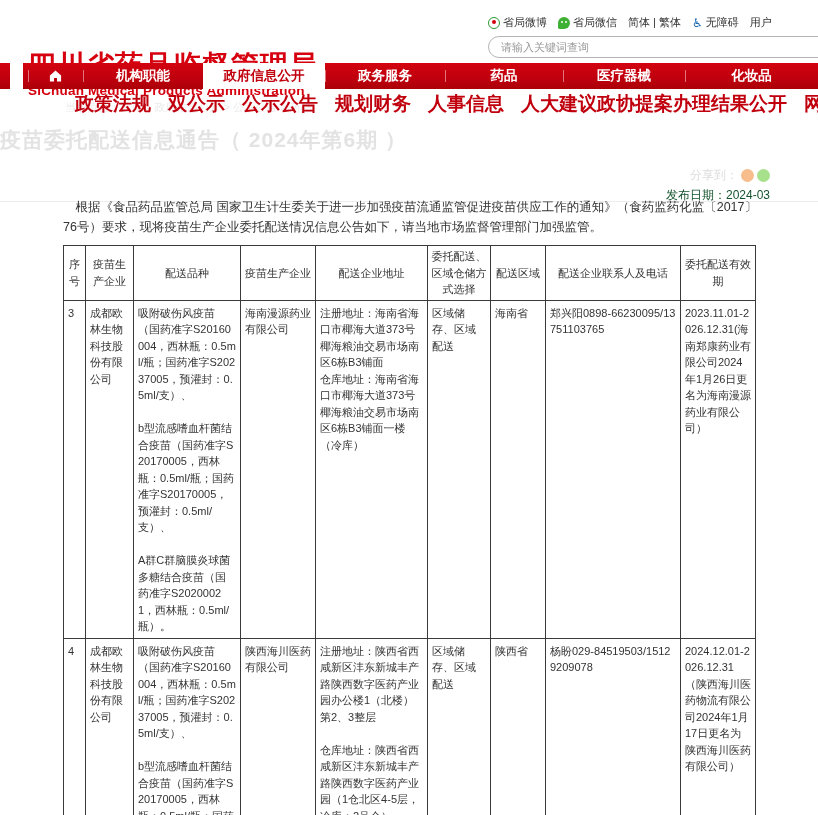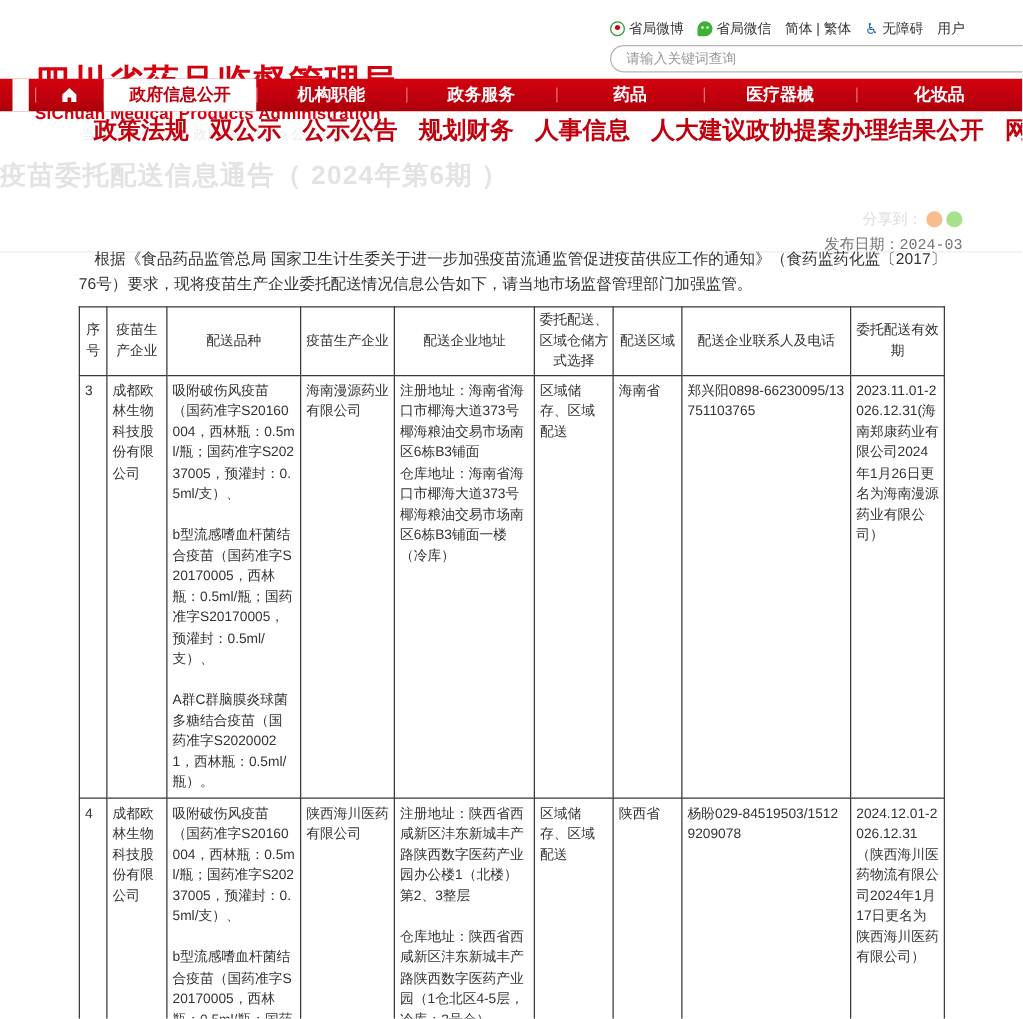--- a/index.html
+++ b/index.html
@@ -50,21 +50,21 @@
   .breadcrumb { position:absolute; left:65px; top:100px; font-size:11px; color:#ebebeb; z-index:1; }
 
   
   .doc-title { position:absolute; left:0; top:126px; width:818px; 
     font-size:21px; font-weight:bold; letter-spacing:1px; color:#e3e3e3; }
   .share-row { position:absolute; right:48px; top:167px; display:flex; align-items:center; gap:3px;
     font-size:12px; color:#dcdcdc; }
   .share-dot { width:13px; height:13px; border-radius:50%; display:inline-block; cursor:pointer; }
   .share-weibo { background:#f0862d; opacity:.55; }
   .share-wechat { background:#52c41a; opacity:.5; }
-  .publish { position:absolute; right:48px; top:187px; font-size:12px; color:#737373;font-family:Liberation Mono, monospace; }
+  .publish { position:absolute; right:48px; top:187px; font-size:12px; color:#14532d; }
   .rule { position:absolute; left:0; top:201px; width:818px; height:1px; background:#ededed; }
 
   .intro { position:absolute; left:63px; top:197px; width:694px; font-size:12.5px; color:#333;
     line-height:1.6; text-indent:1em; text-align:justify; }
 
   
   table.gov { position:absolute; left:63px; top:245px; width:692px; border-collapse:collapse;
     table-layout:fixed; font-size:11px; color:#333; }
   table.gov th, table.gov td { border:1px solid #3a3a3a; }
   table.gov th { height:50px; font-weight:normal; text-align:center; vertical-align:middle;
@@ -110,22 +110,22 @@
     <input type="text" placeholder="请输入关键词查询" style="">
   </div>
 
   <div class="navbar">
     <div class="nav-spacer"></div>
     <div class="nav-item nav-home">
       <svg class="home-svg" viewBox="0 0 16 15">
         <path d="M2 7 L8 1.5 L14 7 V13.5 H9.6 V9.6 H6.4 V13.5 H2 Z" fill="#ffffff"></path>
       </svg>
     </div>
+    <div class="nav-item" style="width:120px">机构职能</div>
     <div class="nav-item active" style="width:122px">政府信息公开</div>
-    <div class="nav-item" style="width:120px">机构职能</div>
     <div class="nav-item" style="width:120px">政务服务</div>
     <div class="nav-item" style="width:118px">药品</div>
     <div class="nav-item" style="width:122px">医疗器械</div>
     <div class="nav-item" style="width:133px">化妆品</div>
     <div class="nav-notch"></div>
   </div>
 
   <div class="breadcrumb">当前位置：首页 &gt; 政府信息公开 &gt; 公示公告 &gt; 药品</div>
 
   <div class="subnav">

